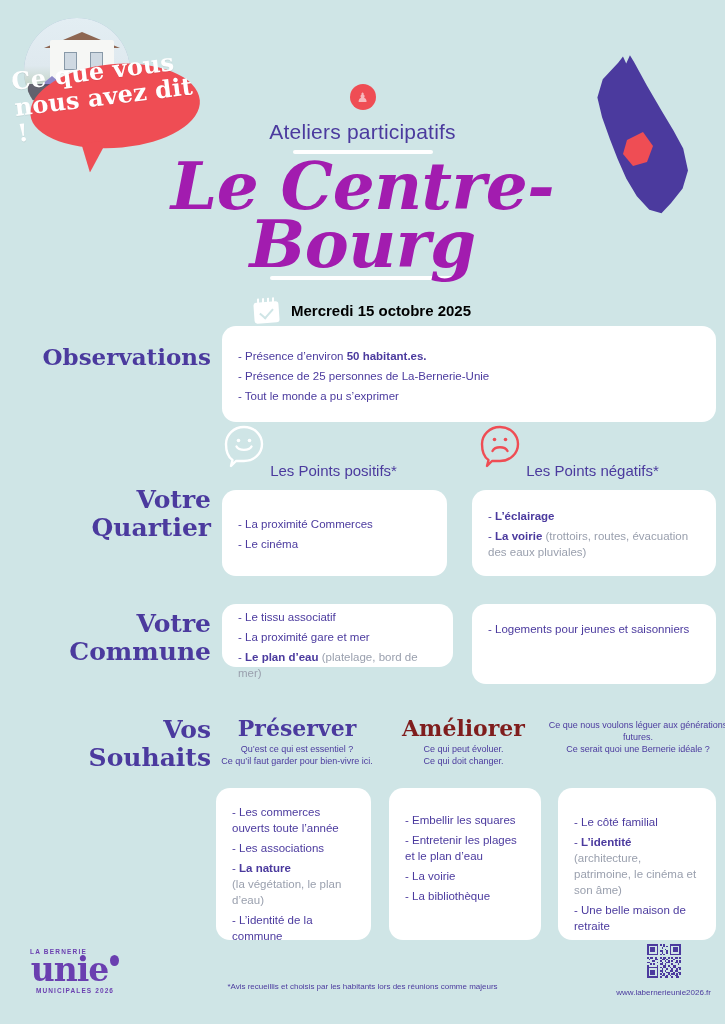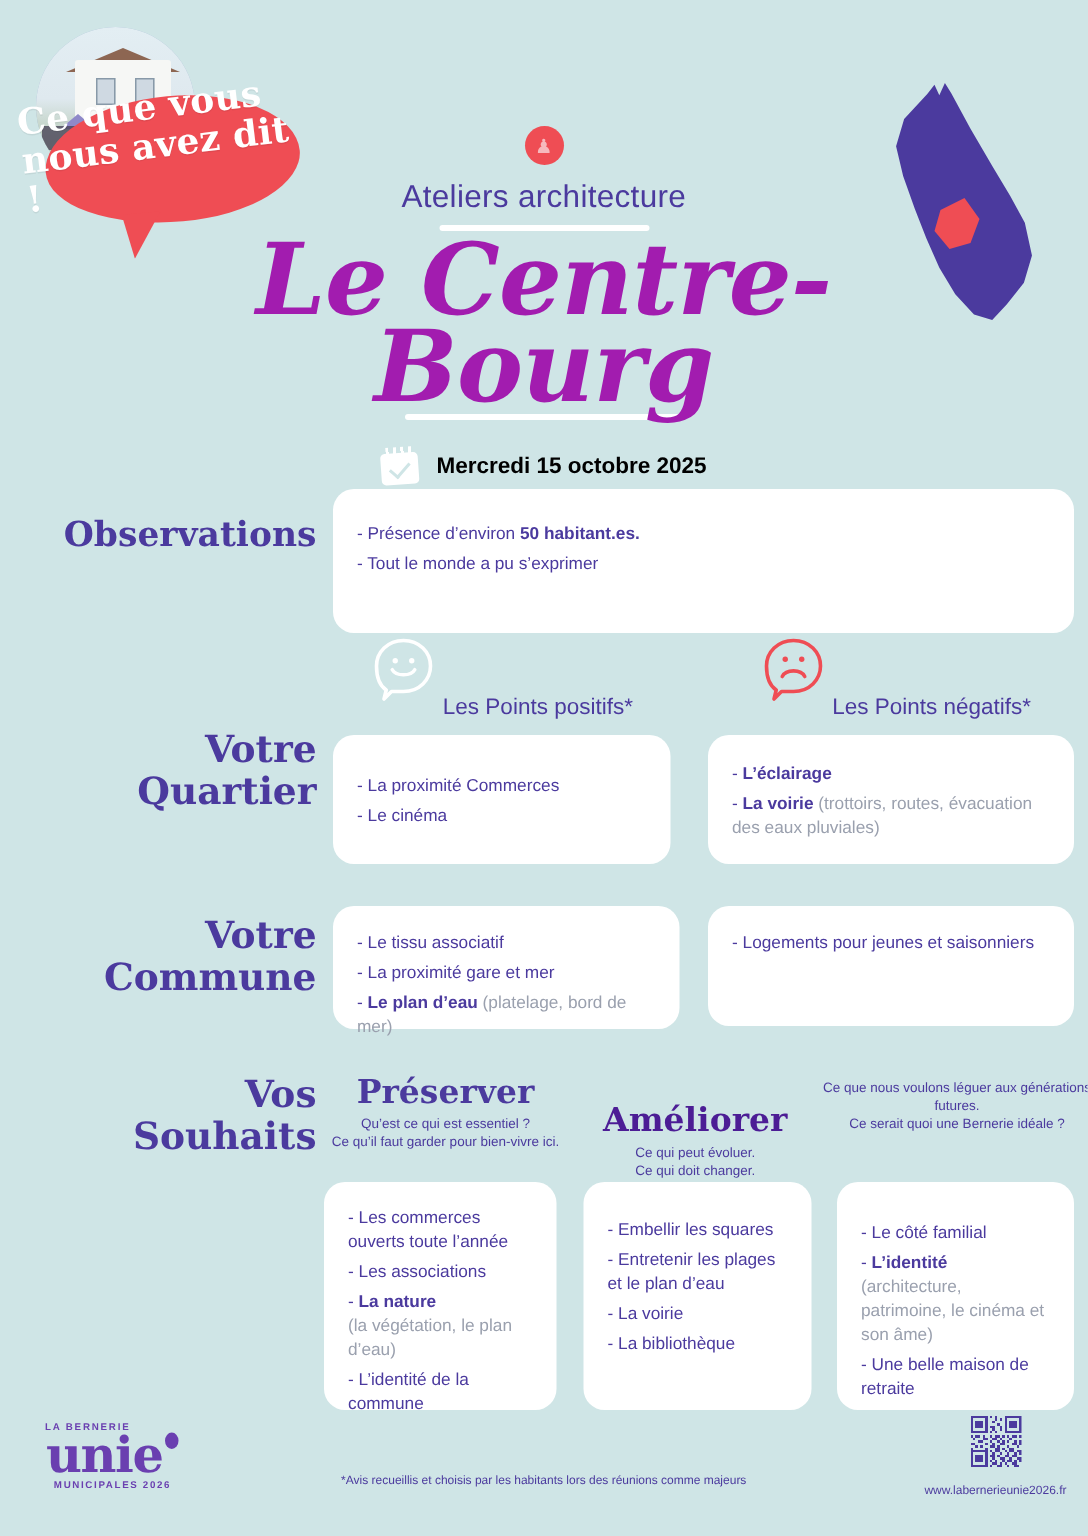--- a/index.html
+++ b/index.html
@@ -84,21 +84,21 @@
 
   .card{
     position:absolute;background:#fff;border-radius:14px;
     box-sizing:border-box;padding:14px 16px;
     font-size:11.5px;line-height:16px;color:#4b3a9e;
   }
   .card p{margin:0 0 4px;}
   .muted{color:#9aa0ae;font-weight:normal;}
 
   .col-head{
-    position:absolute;text-align:center;font-size:15px;color:#4b3a9e;font-weight:normal;
+    position:absolute;text-align:left;font-size:15px;color:#4b3a9e;font-weight:normal;
   }
   .face{width:44px;height:44px;margin:0 auto 8px;}
 
   
   .wish-head{position:absolute;text-align:center;}
   .wish-title{font-family:"DejaVu Serif", serif;font-weight:bold;font-size:22px;line-height:24px;}
   .wish-sub{font-size:9px;line-height:12px;color:#4b3a9e;margin-top:3px;}
 
   
   .logo{position:absolute;left:20px;top:948px;width:110px;text-align:center;color:#6a3fb0;}
@@ -135,21 +135,21 @@
 
   <div class="map">
     <svg viewBox="0 0 128 178" width="128" height="178">
       <path d="M44 8 L49 2 L52 9 L56 1 L60 8 L72 32 L86 58 L97 78 L106 96 L110 118 L104 136 L92 150 L82 160 L70 156 L58 142 L48 124 L40 104 L33 84 L26 62 L22 42 L28 24 Z" fill="#4b3a9e" transform="translate(4,6) rotate(-2 64 89)"></path>
       <path d="M50 86 L66 78 L76 92 L70 108 L56 112 L46 100 Z" fill="#ef4d54" transform="translate(4,6)"></path>
     </svg>
   </div>
 
   <div class="header-center">
     <div class="badge-dot">♟</div>
-    <div class="kicker">Ateliers architecture</div>
+    <div class="kicker">Ateliers participatifs</div>
     <div class="rule"></div>
     <div class="title">Le Centre-</div>
     <div class="title">Bourg</div>
     <div class="rule wide"></div>
     <div class="date-row">
       <div class="cal-icon">
         <div class="cal-body"></div>
           <div class="cal-rings"></div>
           <div class="cal-tick"></div>
       </div>
@@ -158,20 +158,21 @@
   </div>
 
   <div class="row" style="top:326px;height:100px;">
     <div class="sec-label" style="right:530px;top:18px;width:200px;font-size:23px;line-height:26px;">
       <span class="ln">Observations</span>
       <span class="sec-underline" style="width:60px;"></span>
     </div>
     <div class="card" style="left:206px;top:0;width:494px;height:96px;padding-top:22px;">
       <div>
           <p><span>- Présence d’environ </span><span class="" style="font-weight: bold;">50 habitant.es.</span></p>
+          <p><span>- Présence de 25 personnes de La-Bernerie-Unie</span></p>
           <p><span>- Tout le monde a pu s’exprimer</span></p>
         </div>
     </div>
   </div>
 
   <div class="row" style="top:424px;height:160px;">
 
     <div class="col-head" style="left:206px;top:0;width:225px;">
       <svg class="face" viewBox="0 0 44 44">
         <path d="M22 3 C32.5 3 40 10.8 40 20 C40 29.2 32.5 37 22 37 L14 37 L9 42 L10.5 36 C6 33 4 26.8 4 20 C4 10.8 11.5 3 22 3 Z" fill="none" stroke="#ffffff" stroke-width="2.4" stroke-linejoin="round"></path>
@@ -211,21 +212,21 @@
         </div>
     </div>
   </div>
 
   <div class="row" style="top:604px;height:92px;">
     <div class="sec-label" style="right:530px;top:6px;width:220px;font-size:25px;line-height:28px;">
       <span class="ln">Votre</span>
       <span class="ln">Commune</span>
       <span class="sec-underline" style="width:60px;"></span>
     </div>
-    <div class="card" style="left:206px;top:0;width:231px;height:82px;padding-top:17px;">
+    <div class="card" style="left:206px;top:0;width:231px;height:63px;padding-top:5px;">
       <div>
           <p><span>- Le tissu associatif</span></p>
           <p><span>- La proximité gare et mer</span></p>
           <p><span>- </span><span class="" style="font-weight: bold;">Le plan d’eau</span><span class="muted"> (platelage, bord de mer)</span></p>
         </div>
     </div>
     <div class="card" style="left:456px;top:0;width:244px;height:80px;padding-top:17px;">
       <div>
           <p><span>- Logements pour jeunes et saisonniers</span></p>
         </div>
@@ -237,21 +238,21 @@
       <span class="ln">Vos</span>
       <span class="ln">Souhaits</span>
       <span class="sec-underline" style="width:60px;"></span>
     </div>
 
     <div class="wish-head" style="left:196px;top:0;width:170px;">
       <div class="wish-title" style="color: rgb(75, 58, 158);">Préserver</div>
       <div class="wish-sub">Qu’est ce qui est essentiel ?<br>Ce qu’il faut garder pour bien-vivre ici.</div>
     </div>
     <div class="wish-head" style="left:370px;top:0;width:155px;">
-      <div class="wish-title" style="color: #4c1d95; margin-top: 19px;">Améliorer</div>
+      <div class="wish-title" style="color: #7f1d1d;">Améliorer</div>
       <div class="wish-sub">Ce qui peut évoluer.<br>Ce qui doit changer.</div>
     </div>
     <div class="wish-head" style="left:532px;top:0;width:180px;">
       <div class="wish-sub">Ce que nous voulons léguer aux générations futures.<br>Ce serait quoi une Bernerie idéale ?</div>
     </div>
 
     <div class="card" style="left:200px;top:72px;width:155px;height:152px;padding-top:16px;">
       <div>
           <p><span>- Les commerces ouverts toute l’année</span></p>
           <p><span>- Les associations</span></p>

